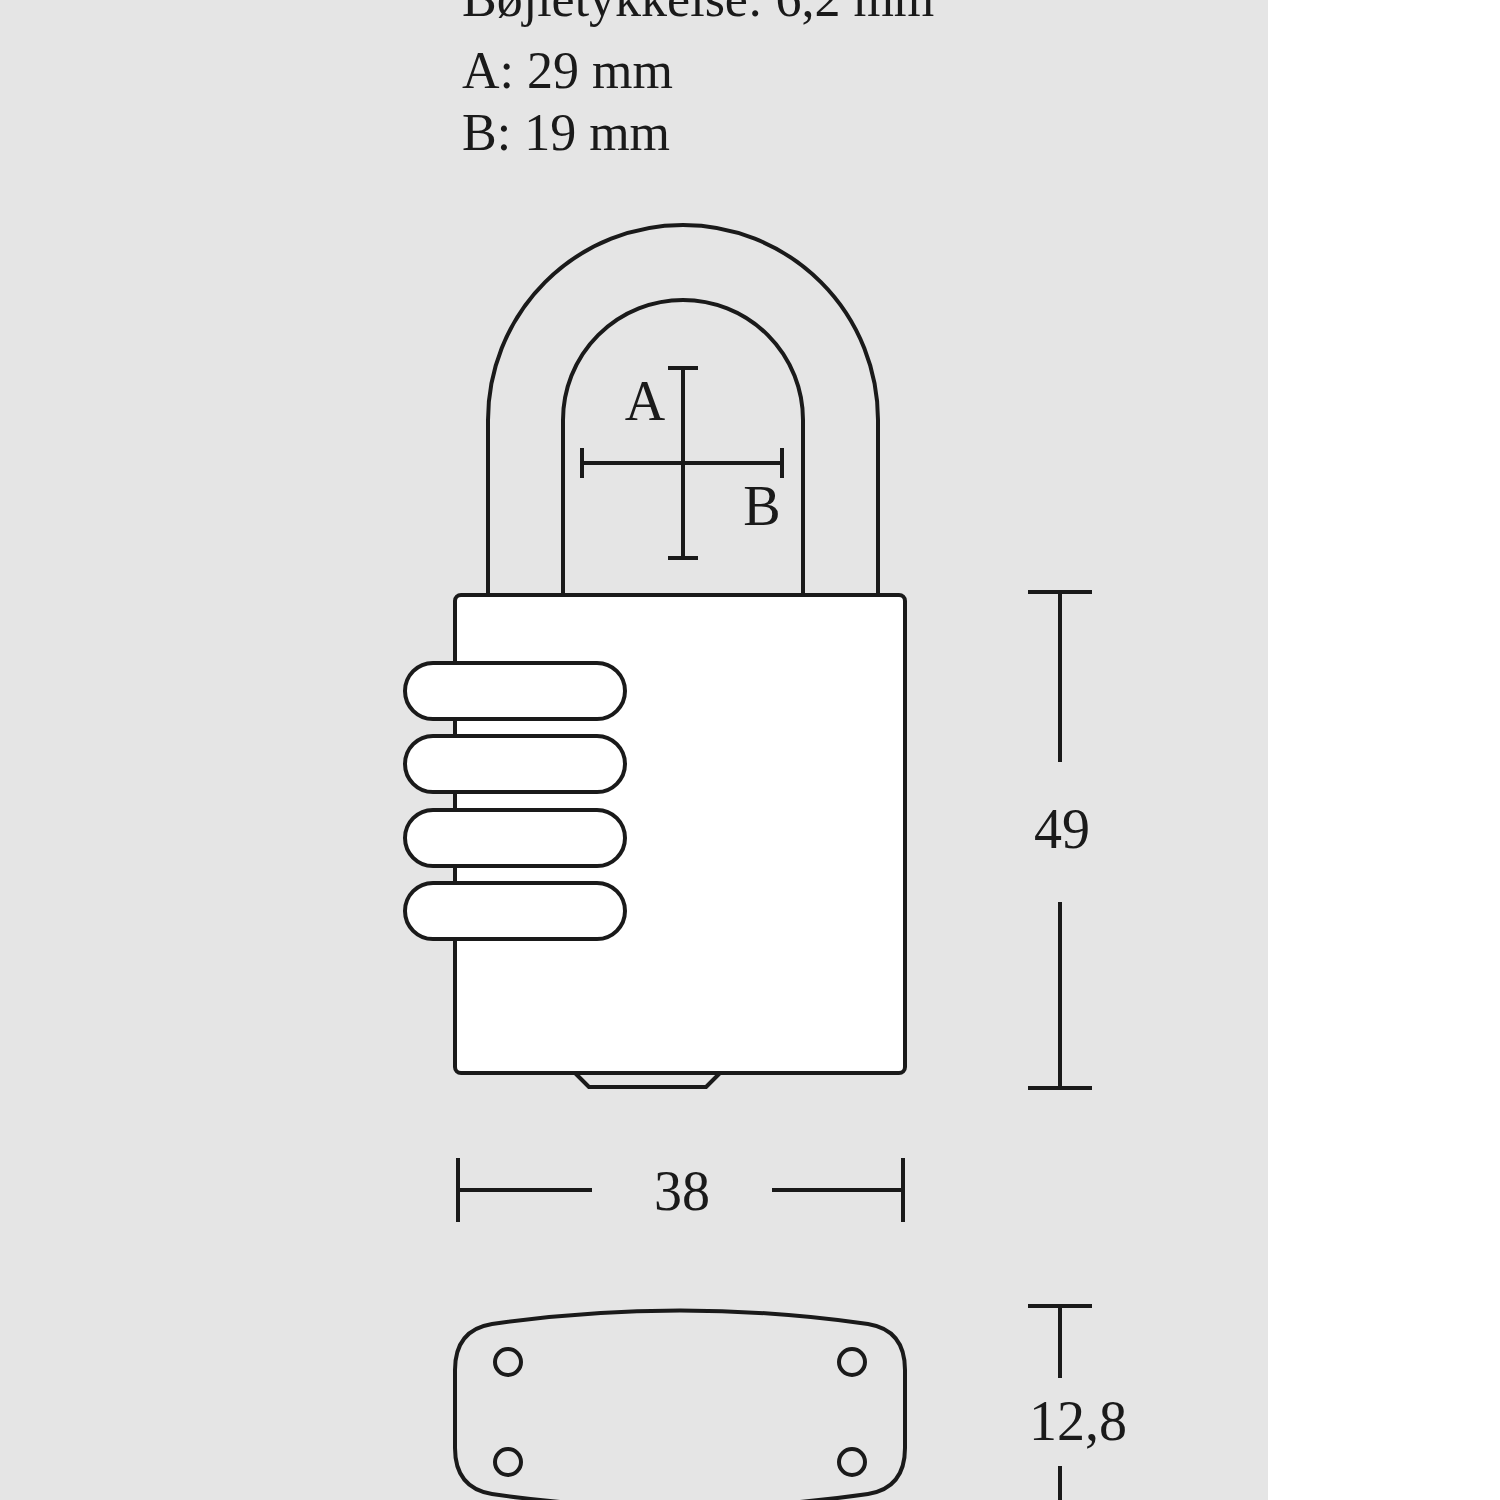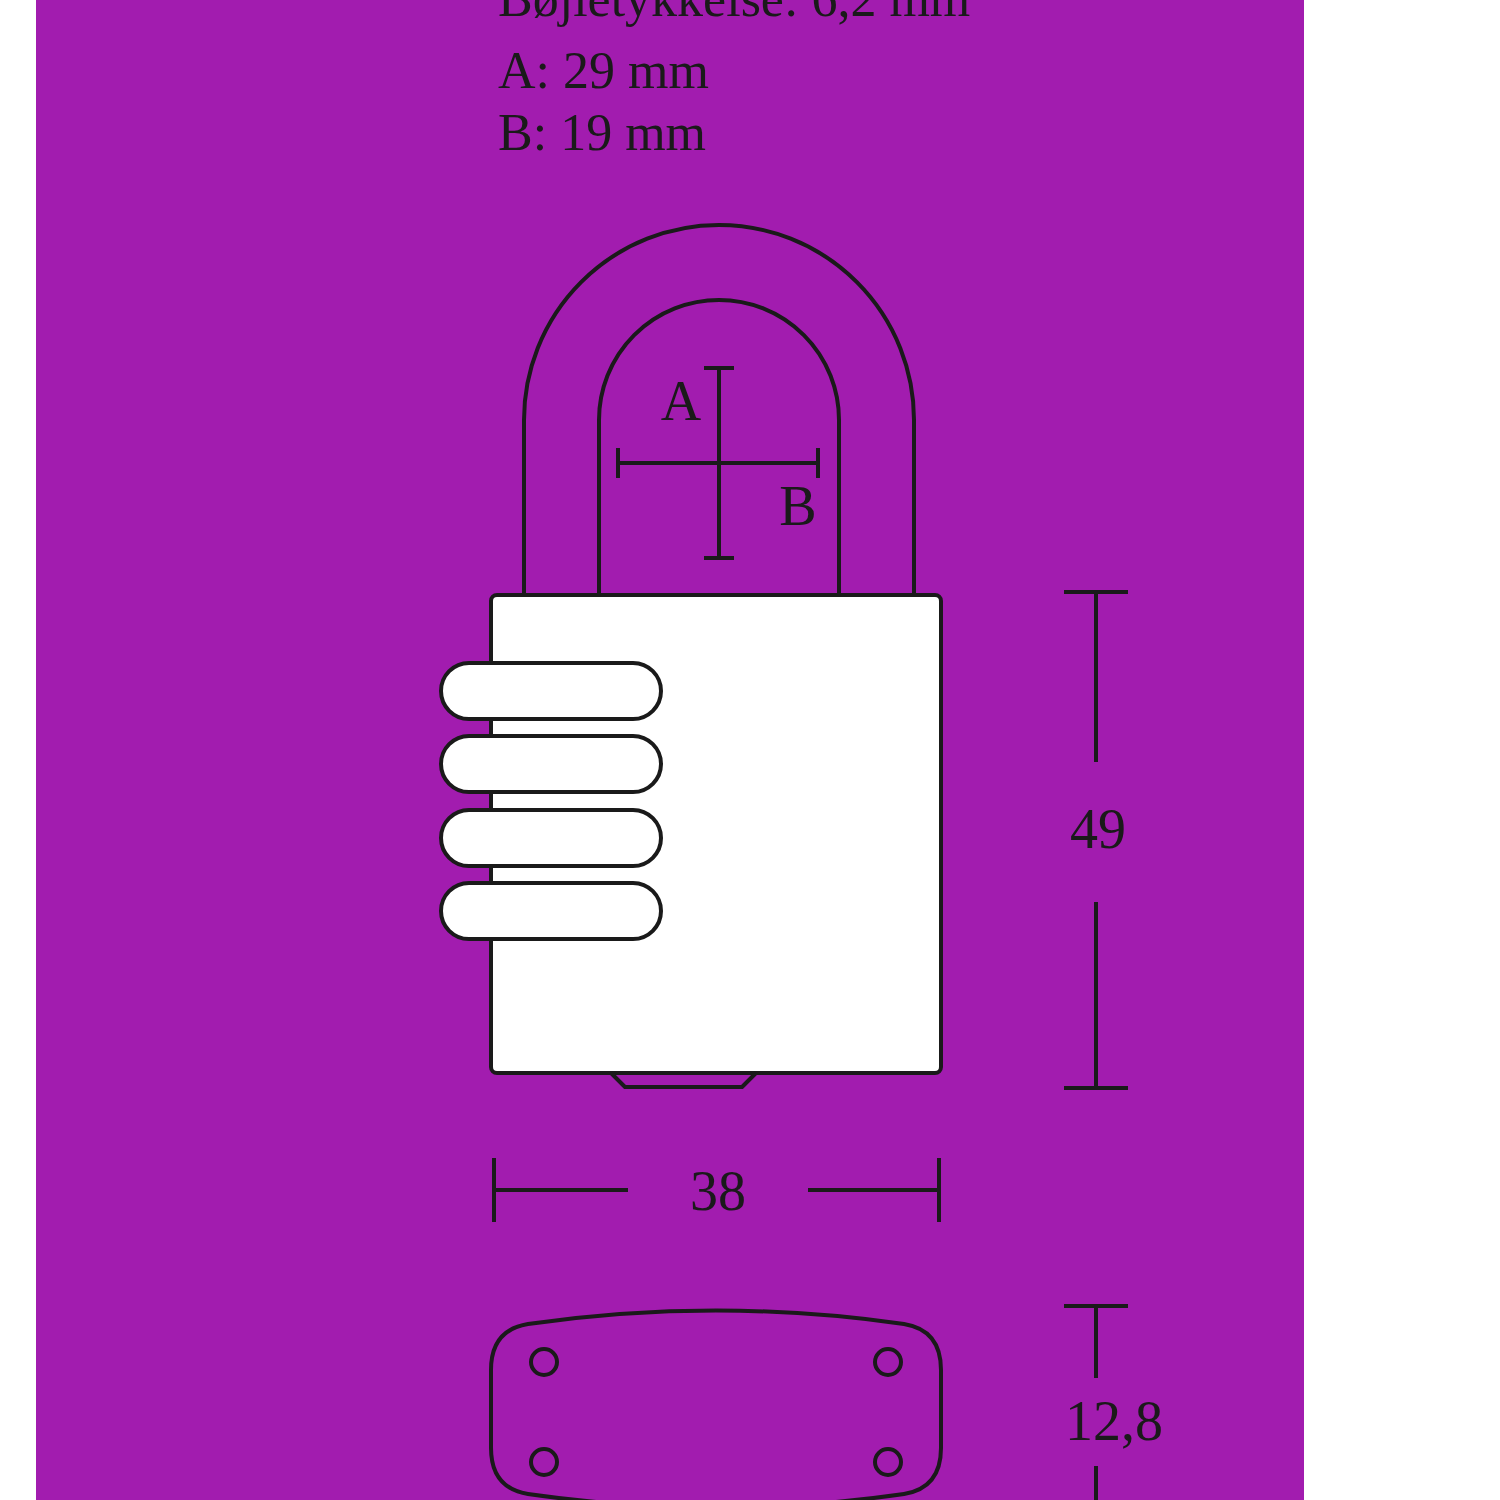--- a/index.html
+++ b/index.html
@@ -4,24 +4,23 @@
 <style>
   html, body {
     margin: 0;
     padding: 0;
     background: #ffffff;
   }
   .stage {
     position: relative;
     width: 1268px;
     height: 1500px;
-    background: #a21caf;
+    background: #e5e5e5;
     overflow: hidden;
     font-family: "Liberation Serif", "DejaVu Serif", serif;
-    margin-left: 36px;
   }
   svg { display: block; }
   .outline {
     fill: none;
     stroke: #1a1a1a;
     stroke-width: 4;
     stroke-linecap: butt;
     stroke-linejoin: round;
   }
   .filled-white {

